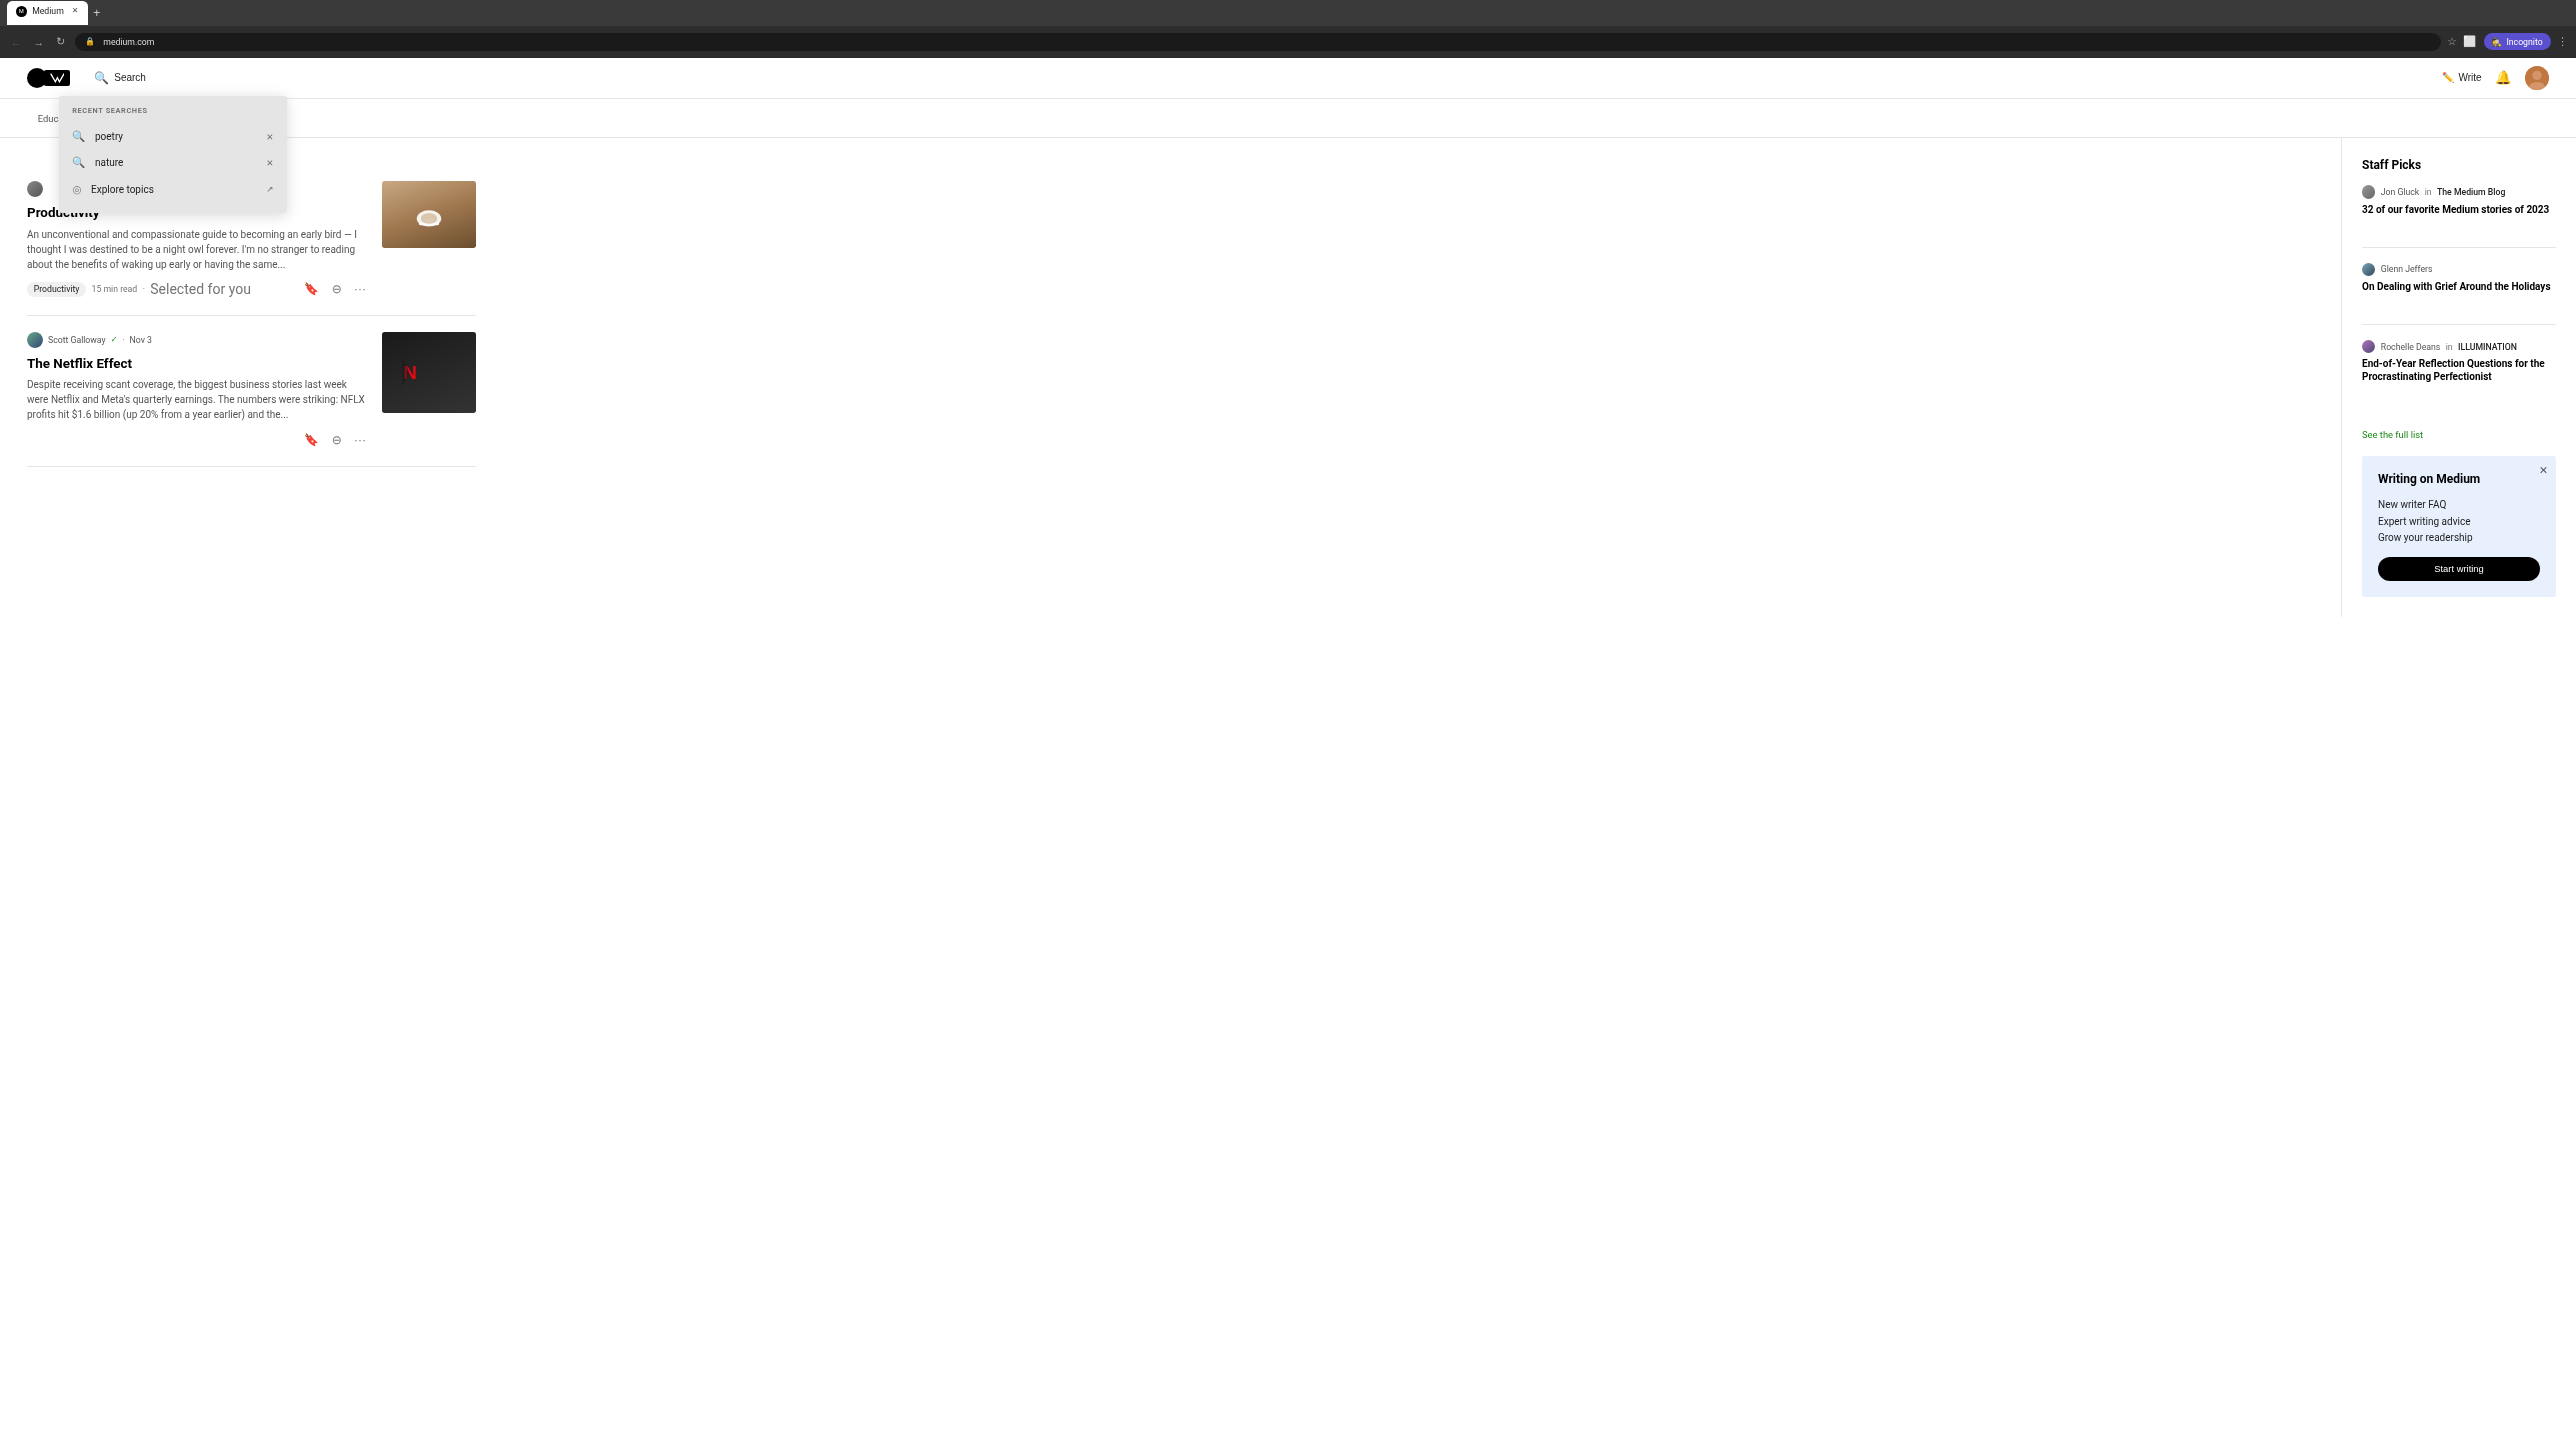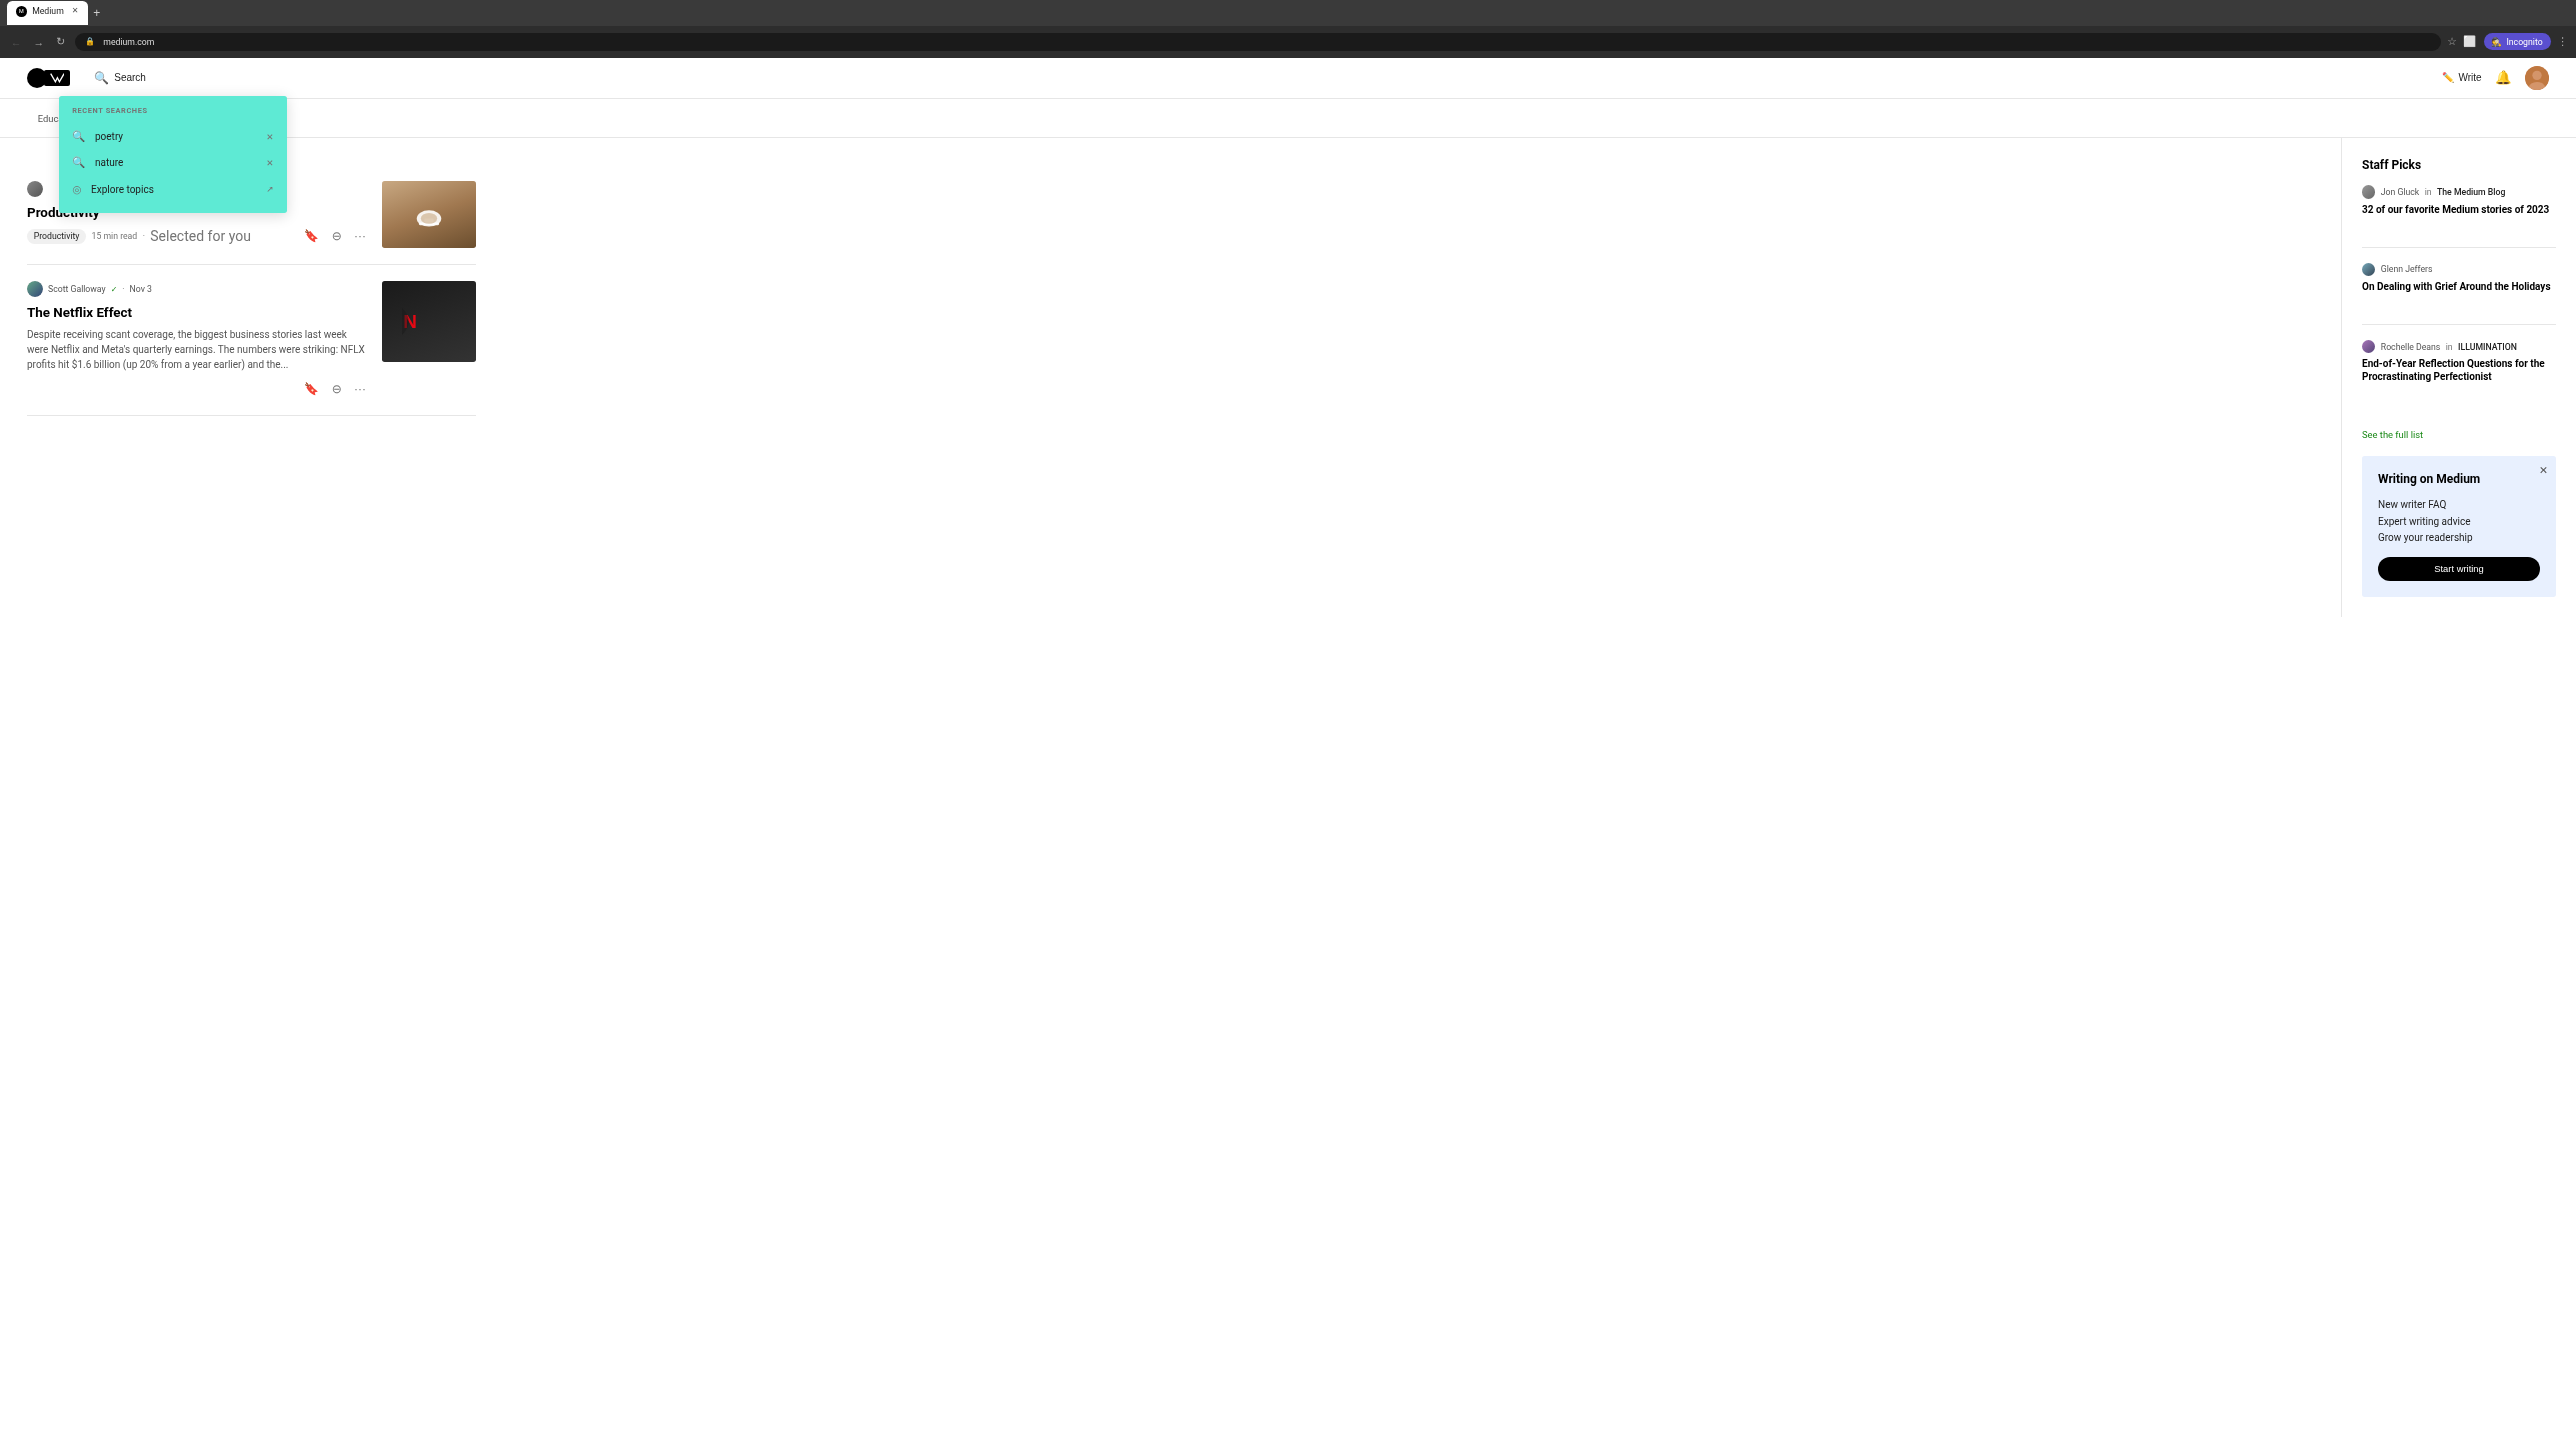--- a/index.html
+++ b/index.html
@@ -135,21 +135,21 @@
       background: transparent;
       width: 121px;
     }
 
     
     .search-dropdown {
       position: absolute;
       top: calc(100% + 5.4px);
       left: -27px;
       width: 228px;
-      background: #5eead4;
+      background: #e5e5e5;
       border-radius: 2.7px;
       box-shadow: 0 2.7px 13.4px rgba(0,0,0,0.15);
       padding: 10.7px 0;
       z-index: 1000;
     }
     .recent-searches-label {
       font-size: 7.4px;
       font-weight: 700;
       color: #757575;
       letter-spacing: 0.08em;
@@ -551,20 +551,21 @@
     <div class="content-area">
 
       <div class="article-card">
         <div class="article-content">
           <div class="article-author-row">
             <div class="author-avatar">
               <div class="author-avatar-img"></div>
             </div>
           </div>
           <div class="article-title">Productivity</div>
+          <div class="article-excerpt">An unconventional and compassionate guide to becoming an early bird — I thought I was destined to be a night owl forever. I'm no stranger to reading about the benefits of waking up early or having the same...</div>
           <div class="article-meta-row">
             <span class="tag-pill">Productivity</span>
             <span>15 min read</span>
             <span class="meta-dot">·</span>
             <span class="selected-for-you">Selected for you</span>
             <div class="article-actions">
               <button class="action-btn">🔖</button>
               <button class="action-btn">⊖</button>
               <button class="action-btn">···</button>
             </div>

